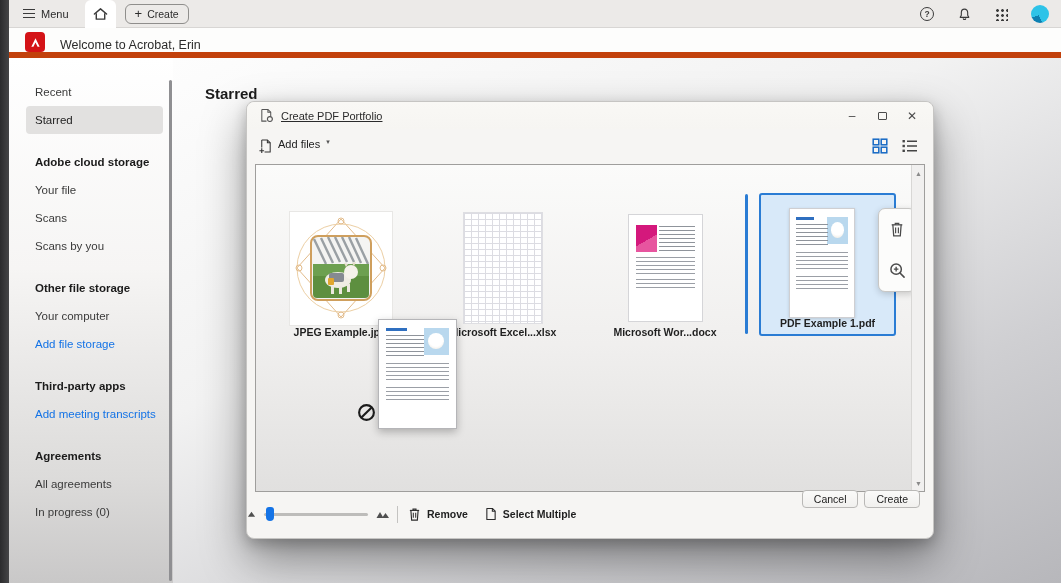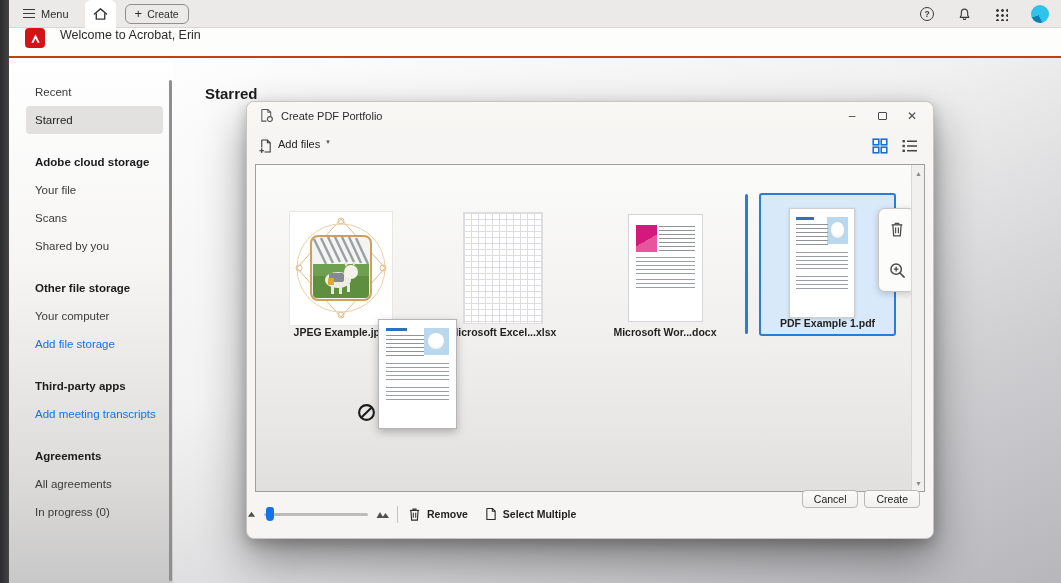--- a/index.html
+++ b/index.html
@@ -26,21 +26,21 @@
   .help-icon { width:14px; height:14px; border:1.3px solid #3c3c3c; border-radius:50%;
     display:flex; align-items:center; justify-content:center; font-size:8.5px; font-weight:bold; color:#3c3c3c; cursor:pointer; }
   .apps-grid { width:13px; height:13px; cursor:pointer;
     background-image:radial-gradient(circle,#3c3c3c 1.3px, transparent 1.5px);
     background-size:5px 5px; background-position:0 0; }
   .avatar { width:18px; height:18px; border-radius:50%; cursor:pointer;
     background:conic-gradient(from 150deg at 42% 58%, #0d80b2 0 105deg, #2ec3e8 105deg 360deg); }
 
   
   .welcomebar { position:absolute; left:9px; right:0; top:28px; height:30px; background:#fdfdfc;
-    border-bottom:2px solid #c2410c; display:flex; align-items:flex-start; }
+    border-bottom:6px solid #c2410c; display:flex; align-items:flex-end; }
   .acrobat-logo { width:20px; height:20px; margin-left:16px; background:#d41317; border-radius:4px;
     display:flex; align-items:center; justify-content:center; }
   .welcome-title { margin-left:15px; font-size:12.5px; color:#2b2b2b; }
 
   
   .sidebar { position:absolute; left:9px; top:58px; width:164px; bottom:0; padding-top:20px;
     background:linear-gradient(180deg,#ffffff 0%,#f6f5f4 40%,#dcdbda 80%,#c9c8c8 100%); }
   .sb-item { height:28px; display:flex; align-items:center; margin:0 10px 0 17px; padding-left:9px;
     border-radius:4px; font-size:11.5px; color:#3a3a3a; cursor:pointer; white-space:nowrap; }
   .sb-item.sel { background:#e2e1e0; color:#1e1e1e; }
@@ -52,21 +52,21 @@
   .main { position:absolute; left:173px; top:58px; right:0; bottom:0;
     background:linear-gradient(155deg,#fdfdfd 0%,#f2f2f2 38%,#cfcfd2 72%,#b7b7bb 100%); }
   .main-heading { margin:27px 0 0 32px; font-size:15px; font-weight:bold; color:#1b1b1b; }
 
   
   .dialog { position:absolute; left:246px; top:101px; width:688px; height:438px;
     background:#f6f5f3; border:1px solid #c6c5c3; border-radius:8px;
     box-shadow:0 20px 45px rgba(0,0,0,.40), 0 5px 14px rgba(0,0,0,.22); }
   .dlg-titlebar { position:absolute; left:0; right:0; top:0; height:27px; display:flex; align-items:center;
     padding-left:12px; background:linear-gradient(#f9f8f5,#f6f5f2); border-radius:8px 8px 0 0; }
-  .dlg-title { margin-left:7px; font-size:11px; color:#2b2b2b; }
+  .dlg-title { margin-left:7px; font-size:11px; color:#2b2b2b;text-decoration:underline; }
   .dlg-controls { position:absolute; right:6px; top:0; height:27px; display:flex; align-items:center; }
   .wc-btn { width:30px; height:26px; display:flex; align-items:center; justify-content:center;
     font-size:12px; color:#4a4a4a; cursor:pointer; }
   .max-box { width:9px; height:8px; border:1.2px solid #4b4b4b; border-radius:1px; }
 
   .dlg-toolbar { position:absolute; left:0; right:0; top:27px; height:34px; display:flex; align-items:center; }
   .addfiles-btn { display:flex; align-items:flex-start; gap:5px; margin-left:11px; font-size:11px; color:#222; cursor:pointer; }
   .caret { font-size:7px; color:#555; margin-left:1px; }
   .view-toggle { position:absolute; right:15px; top:0; height:34px; display:flex; align-items:center; gap:14px; }
   .grid-view, .list-view { cursor:pointer; display:flex; }
@@ -186,21 +186,21 @@
     </div>
     <div class="welcome-title">Welcome to Acrobat, Erin</div>
   </div>
 
   <div class="sidebar">
     <div class="sb-item">Recent</div>
     <div class="sb-item sel">Starred</div>
     <div class="sb-item sb-head">Adobe cloud storage</div>
     <div class="sb-item">Your file</div>
     <div class="sb-item">Scans</div>
-    <div class="sb-item">Shared by you</div>
+    <div class="sb-item">Scans by you</div>
     <div class="sb-item sb-head">Other file storage</div>
     <div class="sb-item">Your computer</div>
     <div class="sb-item sb-link">Add file storage</div>
     <div class="sb-item sb-head">Third-party apps</div>
     <div class="sb-item sb-link">Add meeting transcripts</div>
     <div class="sb-item sb-head">Agreements</div>
     <div class="sb-item">All agreements</div>
     <div class="sb-item">In progress (0)</div>
     <div class="sb-scrollbar"></div>
   </div>

